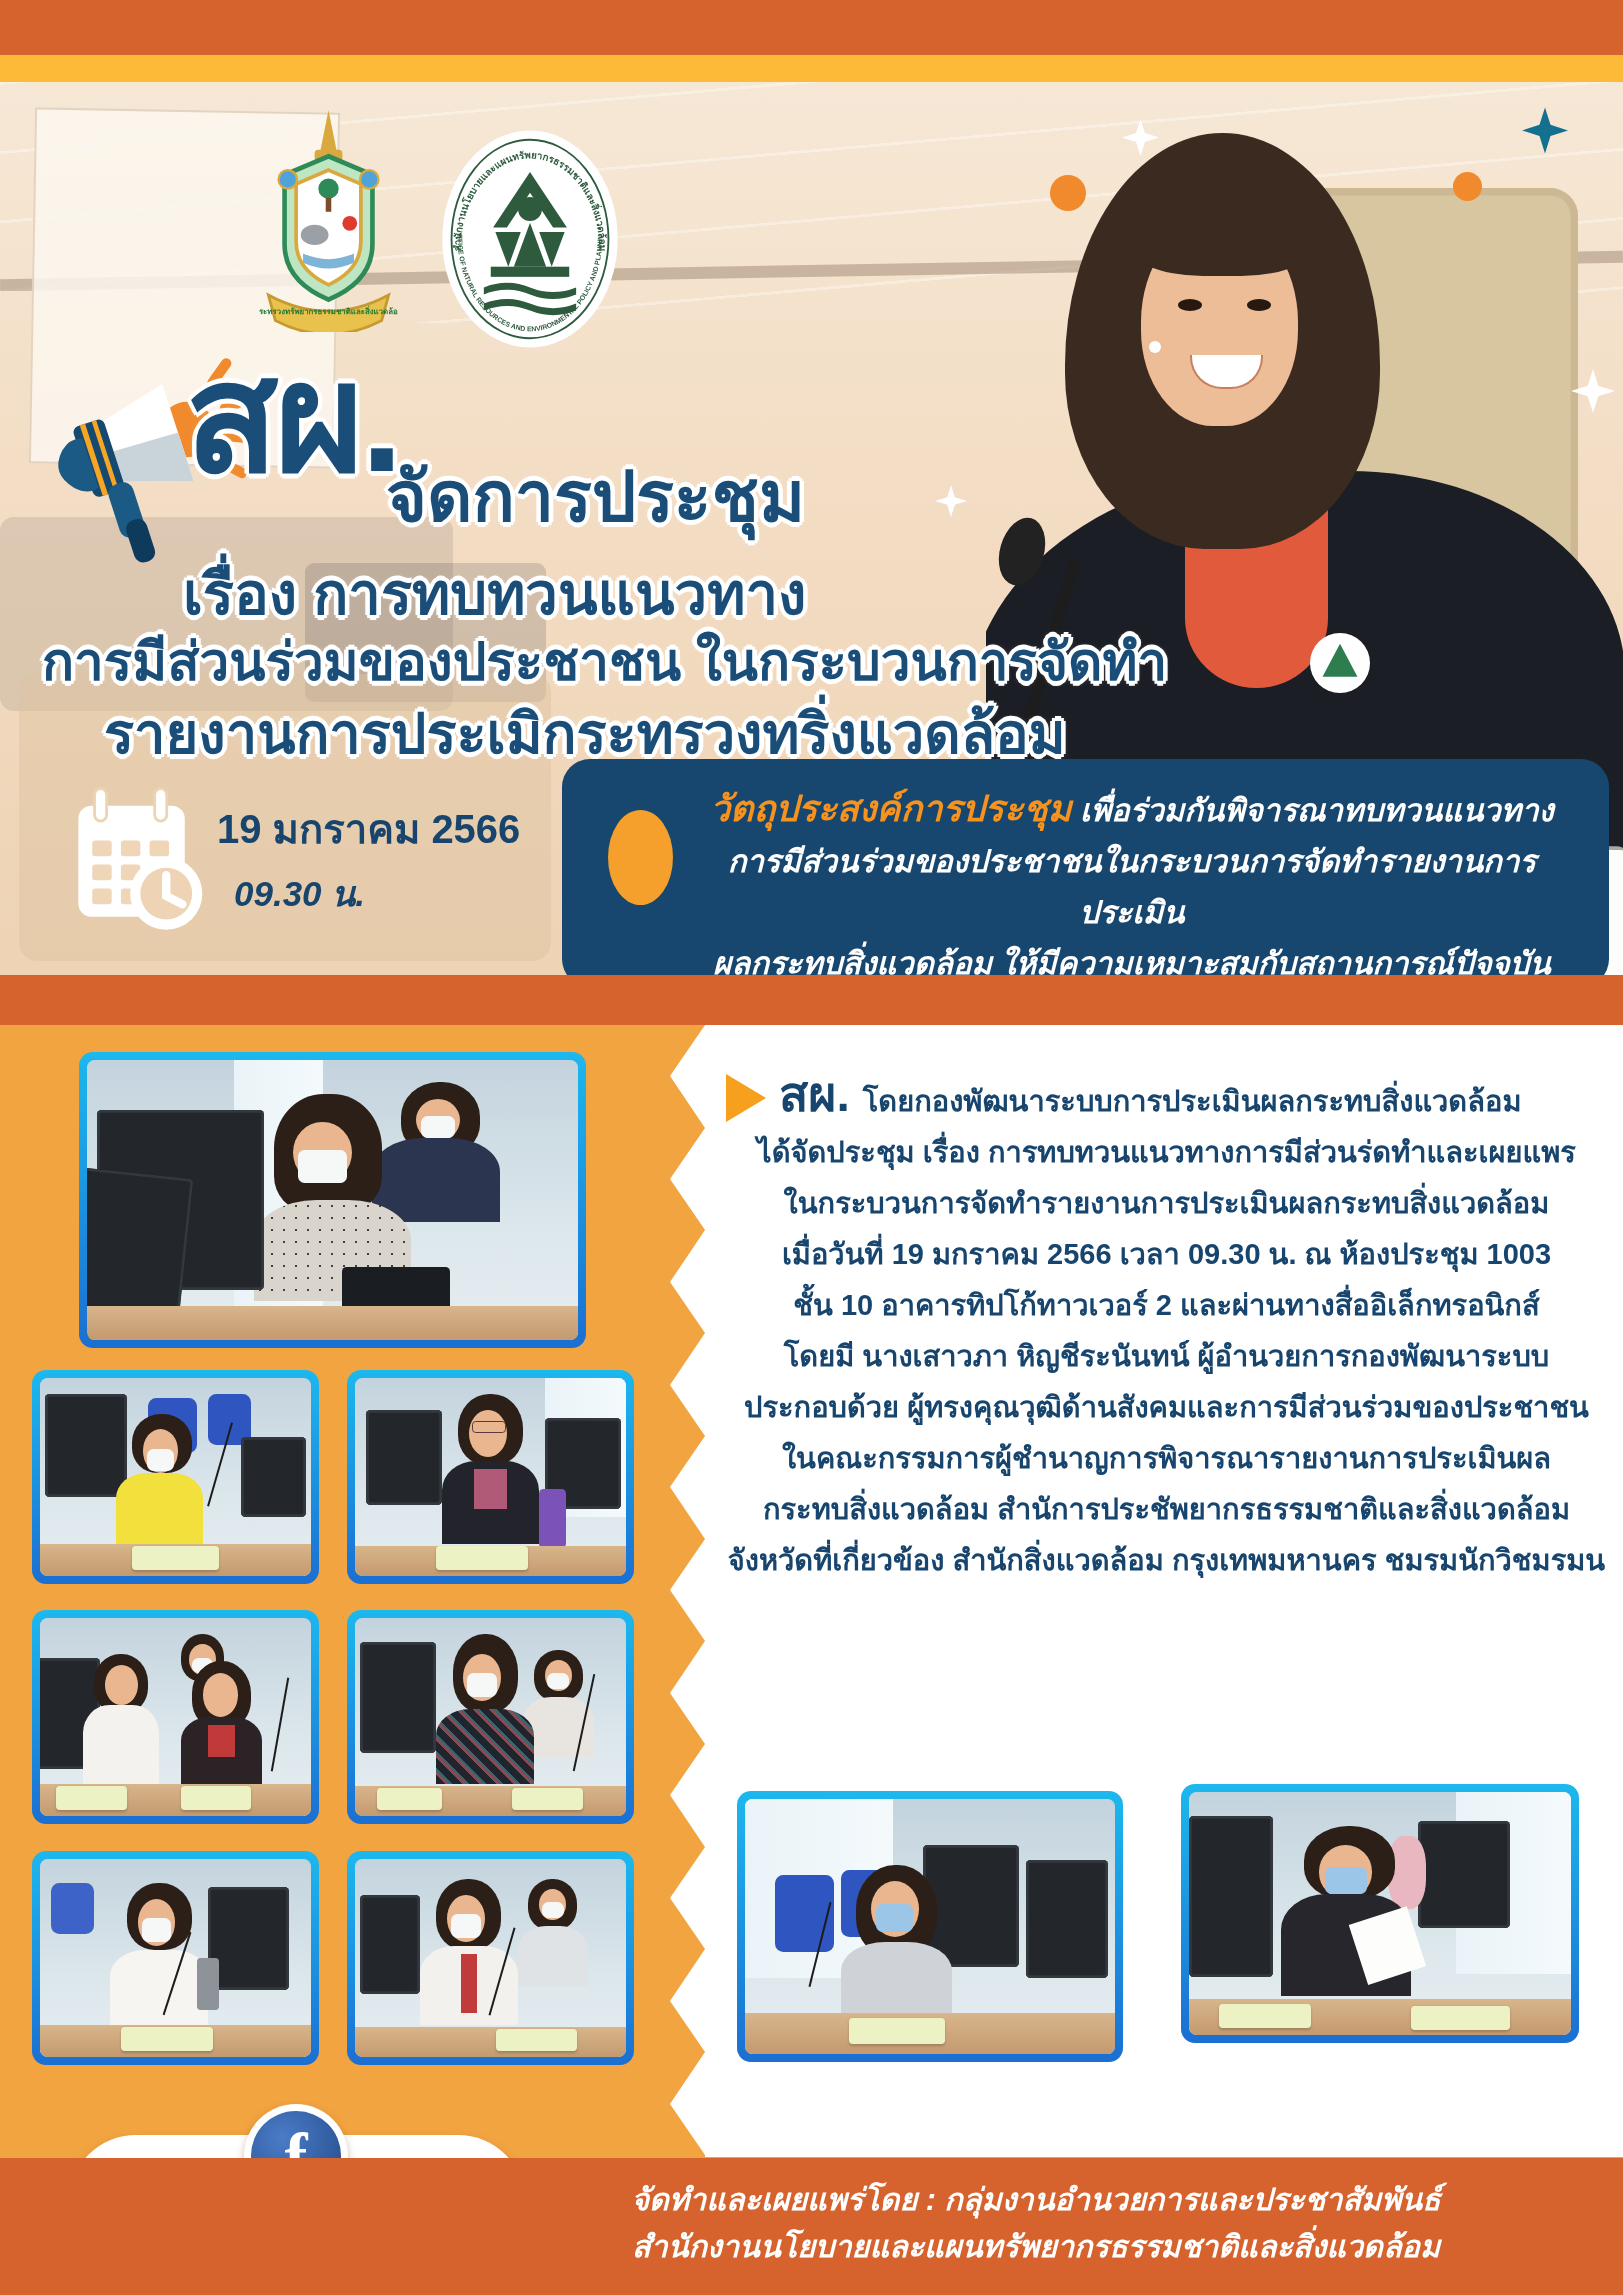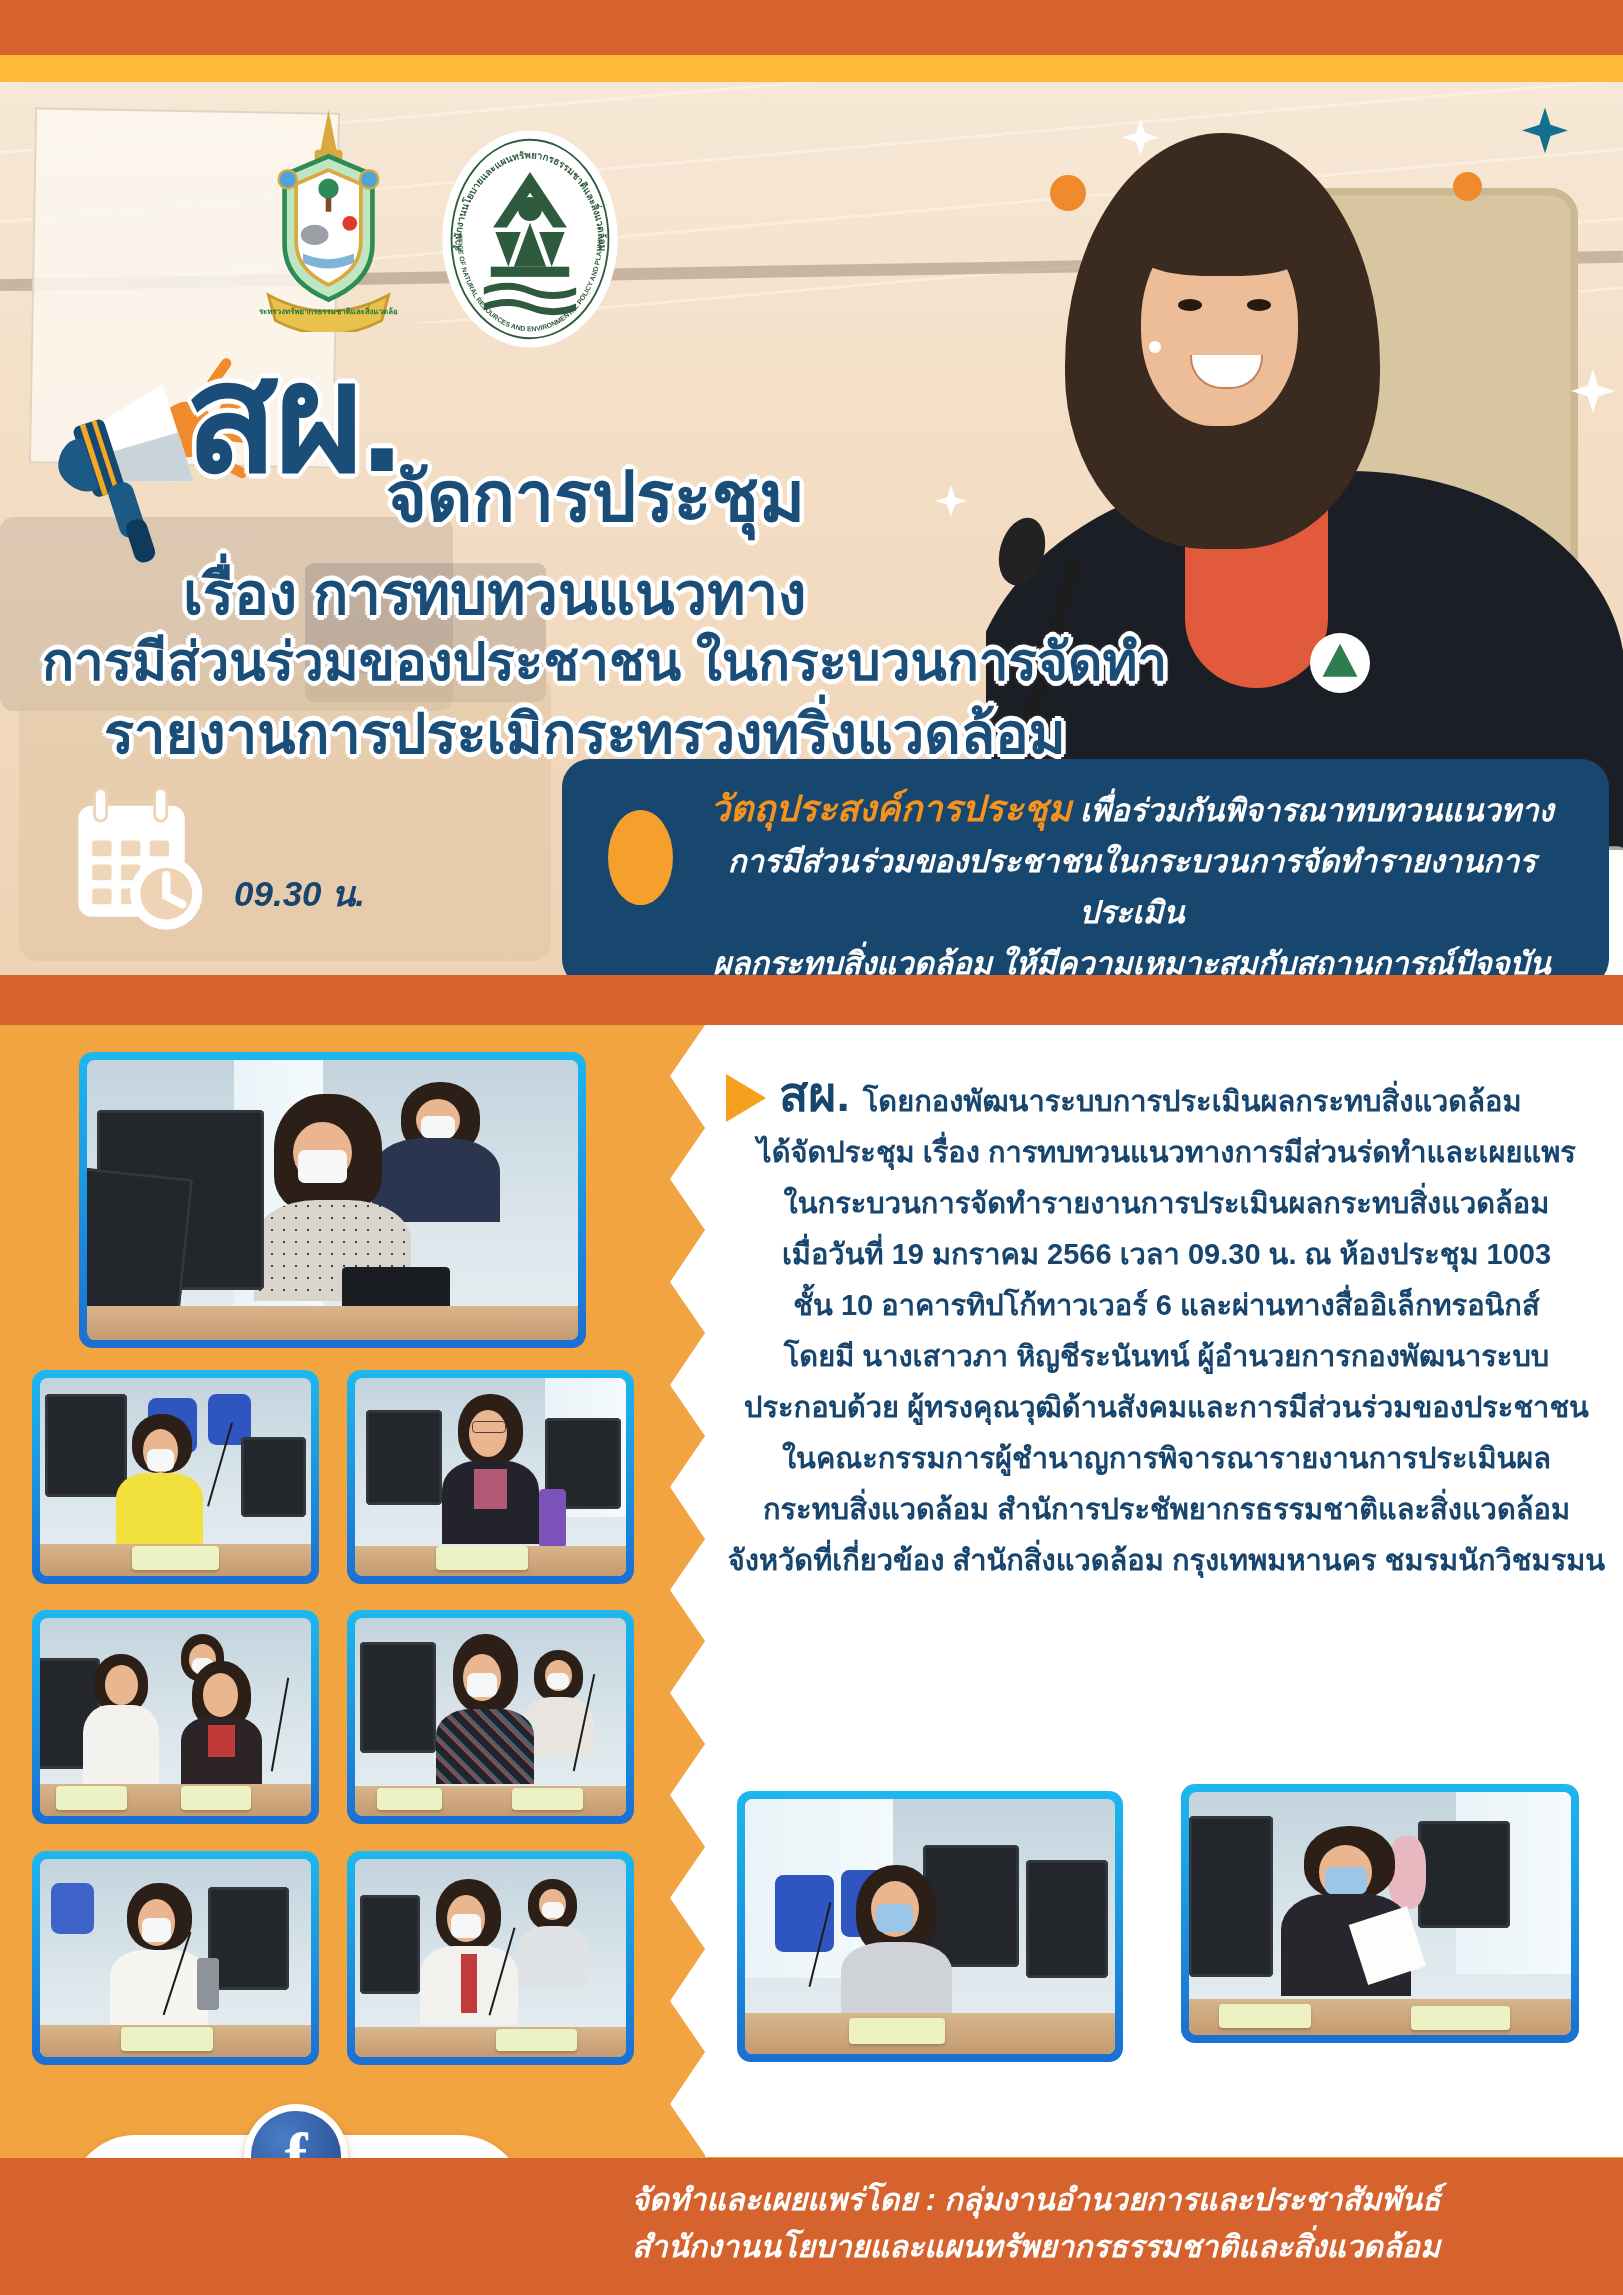--- a/index.html
+++ b/index.html
@@ -247,20 +247,21 @@
         <rect x="50" y="172" width="42" height="34" rx="6"></rect>
           <rect x="112" y="172" width="42" height="34" rx="6"></rect>
           <rect x="174" y="172" width="42" height="34" rx="6"></rect>
         <rect x="50" y="224" width="42" height="34" rx="6"></rect>
           <rect x="112" y="224" width="42" height="34" rx="6"></rect>
       </g>
       <circle cx="210" cy="235" r="78" fill="#FFFFFF"></circle>
       <circle cx="210" cy="235" r="56" fill="#EED3B4"></circle>
       <path d="M210 195 L210 240 L245 258" stroke="#FFFFFF" stroke-width="18" fill="none" stroke-linecap="round"></path>
     </svg>
+    <div class="abs d-date">19 มกราคม 2566</div>
     <div class="abs d-time">09.30 น.</div>
   </div>
 
   <div class="abs objbox">
     <div class="objbullet"></div>
     <div class="objtext">
       <span class="objhead">วัตถุประสงค์การประชุม</span>
       <span>เพื่อร่วมกันพิจารณาทบทวนแนวทาง</span><br>
       <span>การมีส่วนร่วมของประชาชนในกระบวนการจัดทำรายงานการประเมิน</span><br>
       <span>ผลกระทบสิ่งแวดล้อม ให้มีความเหมาะสมกับสถานการณ์ปัจจุบัน</span><br>
@@ -273,21 +274,21 @@
   <div class="abs whitepanel">
     <div class="bodytext">
       <div class="leadline">
         <span class="tri"></span>
         <span class="lead">สผ.</span>
         <span>โดยกองพัฒนาระบบการประเมินผลกระทบสิ่งแวดล้อม</span>
       </div>
       <div>ได้จัดประชุม เรื่อง การทบทวนแนวทางการมีส่วนร่ดทำและเผยแพร</div>
       <div>ในกระบวนการจัดทำรายงานการประเมินผลกระทบสิ่งแวดล้อม</div>
       <div>เมื่อวันที่ 19 มกราคม 2566 เวลา 09.30 น. ณ ห้องประชุม 1003</div>
-      <div>ชั้น 10 อาคารทิปโก้ทาวเวอร์ 6 และผ่านทางสื่ออิเล็กทรอนิกส์</div>
+      <div>ชั้น 10 อาคารทิปโก้ทาวเวอร์ 2 และผ่านทางสื่ออิเล็กทรอนิกส์</div>
       <div>โดยมี นางเสาวภา หิญชีระนันทน์ ผู้อำนวยการกองพัฒนาระบบ</div>
       <div>ประกอบด้วย ผู้ทรงคุณวุฒิด้านสังคมและการมีส่วนร่วมของประชาชน</div>
       <div>ในคณะกรรมการผู้ชำนาญการพิจารณารายงานการประเมินผล</div>
       <div>กระทบสิ่งแวดล้อม สำนัการประชัพยากรธรรมชาติและสิ่งแวดล้อม</div>
       <div>จังหวัดที่เกี่ยวข้อง สำนักสิ่งแวดล้อม กรุงเทพมหานคร ชมรมนักวิชมรมน</div>
     </div>
 
     <div class="photo" style="left:67px;top:766px;width:386px;height:271px;">
       <div class="ph-in">
         <span class="sc win" style="left:0;top:0;width:40%;height:70%;"></span>

